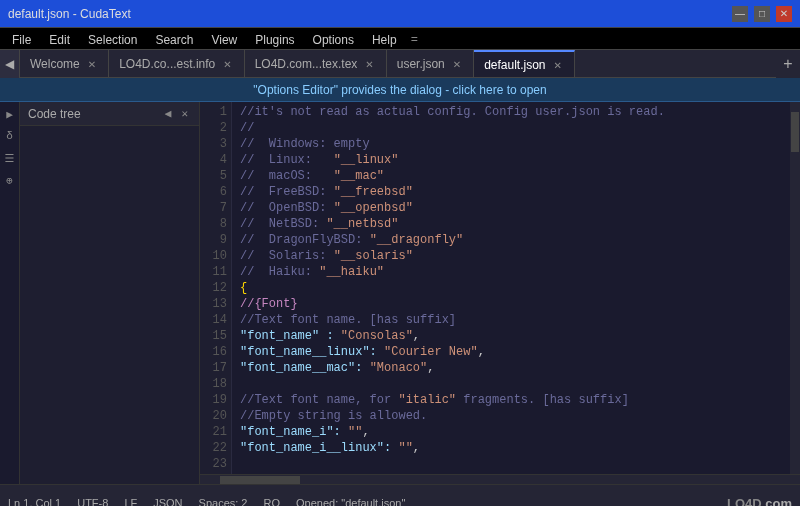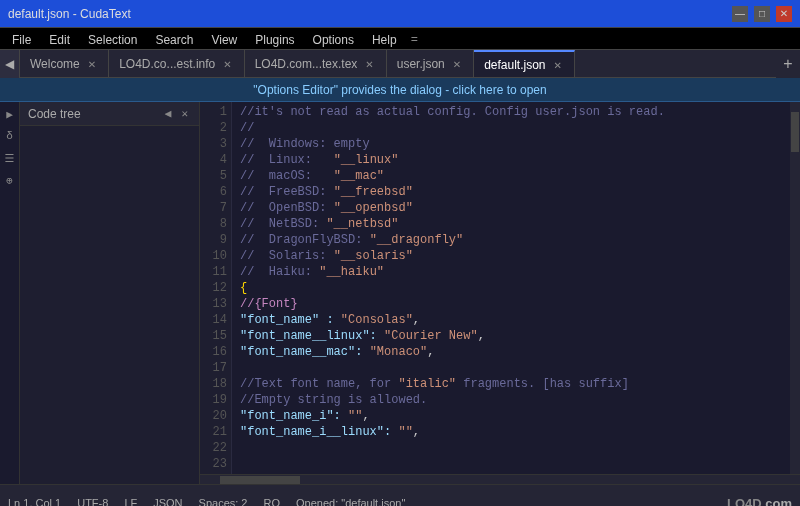--- a/index.html
+++ b/index.html
@@ -428,20 +428,21 @@
           <div class="code-line"><span class="c-comment">//  Linux:   </span><span class="c-string">"__linux"</span><span class="c-comment"></span></div>
           <div class="code-line"><span class="c-comment">//  macOS:   </span><span class="c-string">"__mac"</span><span class="c-comment"></span></div>
           <div class="code-line"><span class="c-comment">//  FreeBSD: </span><span class="c-string">"__freebsd"</span><span class="c-comment"></span></div>
           <div class="code-line"><span class="c-comment">//  OpenBSD: </span><span class="c-string">"__openbsd"</span><span class="c-comment"></span></div>
           <div class="code-line"><span class="c-comment">//  NetBSD: </span><span class="c-string">"__netbsd"</span><span class="c-comment"></span></div>
           <div class="code-line"><span class="c-comment">//  DragonFlyBSD: </span><span class="c-string">"__dragonfly"</span><span class="c-comment"></span></div>
           <div class="code-line"><span class="c-comment">//  Solaris: </span><span class="c-string">"__solaris"</span><span class="c-comment"></span></div>
           <div class="code-line"><span class="c-comment">//  Haiku: </span><span class="c-string">"__haiku"</span><span class="c-comment"></span></div>
           <div class="code-line"><span class="c-brace">{</span></div>
           <div class="code-line"><span class="c-section">//{Font}</span></div>
+          <div class="code-line"><span class="c-comment">//Text font name. [has suffix]</span></div>
           <div class="code-line"><span class="c-key">"font_name" : </span><span class="c-string">"Consolas"</span><span class="c-punct">,</span></div>
           <div class="code-line"><span class="c-key">"font_name__linux": </span><span class="c-string">"Courier New"</span><span class="c-punct">,</span></div>
           <div class="code-line"><span class="c-key">"font_name__mac": </span><span class="c-string">"Monaco"</span><span class="c-punct">,</span></div>
           <div class="code-line">&nbsp;</div>
           <div class="code-line"><span class="c-comment">//Text font name, for </span><span class="c-string">"italic"</span><span class="c-comment"> fragments. [has suffix]</span></div>
           <div class="code-line"><span class="c-comment">//Empty string is allowed.</span></div>
           <div class="code-line"><span class="c-key">"font_name_i": </span><span class="c-string">""</span><span class="c-punct">,</span></div>
           <div class="code-line"><span class="c-key">"font_name_i__linux": </span><span class="c-string">""</span><span class="c-punct">,</span></div>
         </div>
       <div class="v-scrollbar">

